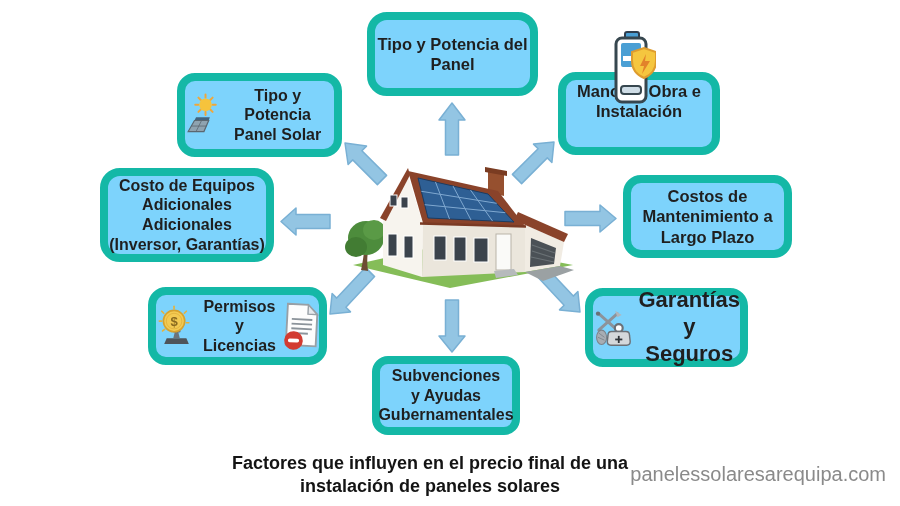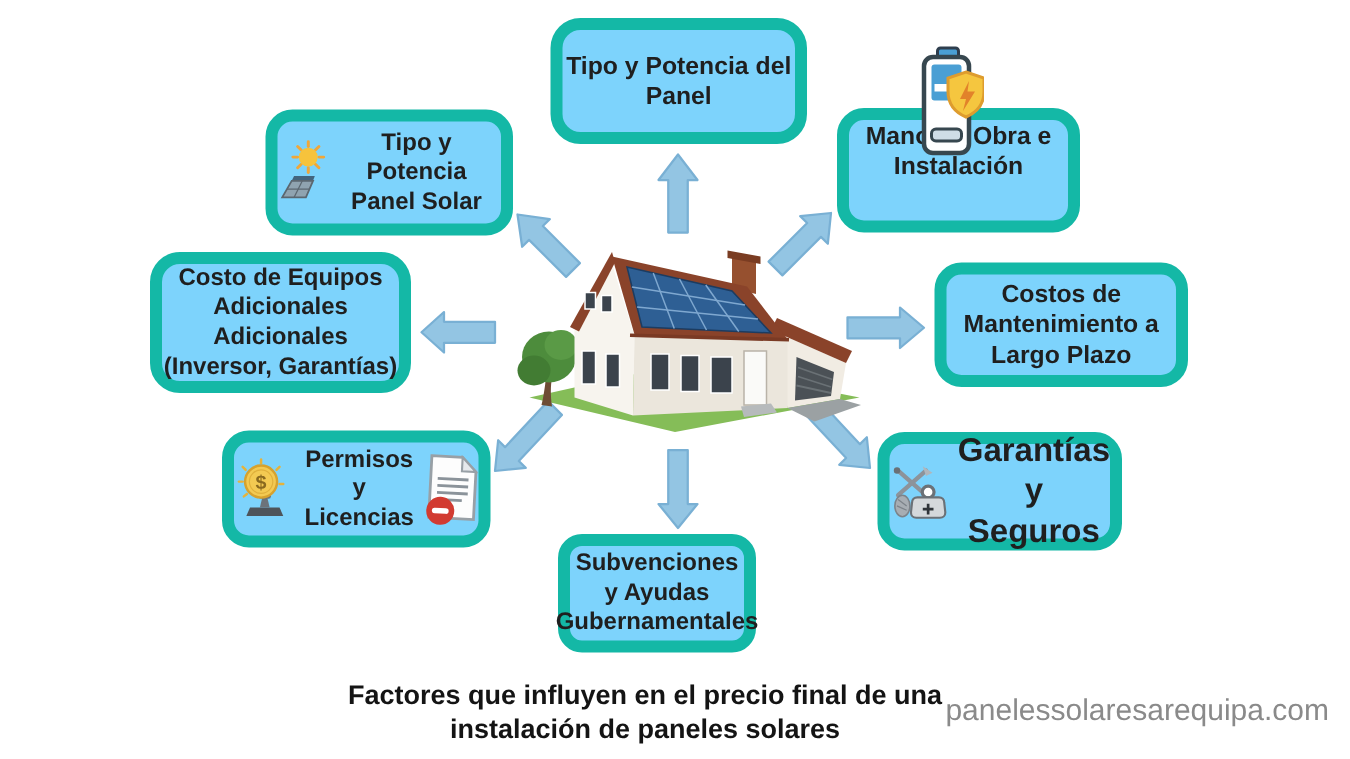--- a/index.html
+++ b/index.html
@@ -7,21 +7,21 @@
 
   .node{position:absolute;background:#7dd3fc;border:8px solid #14b8a6;border-radius:18px;
         display:flex;align-items:center;justify-content:center;box-sizing:border-box;
         color:#1f1f1f;font-weight:700;text-align:center;line-height:1.22;}
   .node .lines span{display:block;}
 
   .n-top   {left:367px;top:12px; width:171px;height:84px;font-size:16.5px;border-radius:20px;}
   .n-ul    {left:177px;top:73px; width:165px;height:84px;font-size:16px;gap:0;}
   .n-left  {left:100px;top:168px;width:174px;height:94px;font-size:16px;border-radius:20px;}
   .n-bl    {left:148px;top:287px;width:179px;height:78px;font-size:16px;gap:2px;}
-  .n-bc    {left:372px;top:356px;width:132px;height:79px;font-size:16px;border-radius:16px;}
+  .n-bc    {left:372px;top:356px;width:148px;height:79px;font-size:16px;border-radius:16px;}
   .n-br    {left:585px;top:288px;width:163px;height:79px;font-size:22px;gap:4px;}
   .n-right {left:623px;top:175px;width:169px;height:83px;font-size:16.5px;}
   .n-ur    {left:558px;top:72px; width:162px;height:83px;font-size:16.5px;
             align-items:flex-end;padding-bottom:26px;}
 
   .abs{position:absolute;}
   .arrows{left:0;top:0;width:900px;height:506px;pointer-events:none;}
   .house{left:328px;top:150px;width:250px;height:158px;}
   .battery-float{left:608px;top:30px;width:48px;height:76px;z-index:5;}
 

